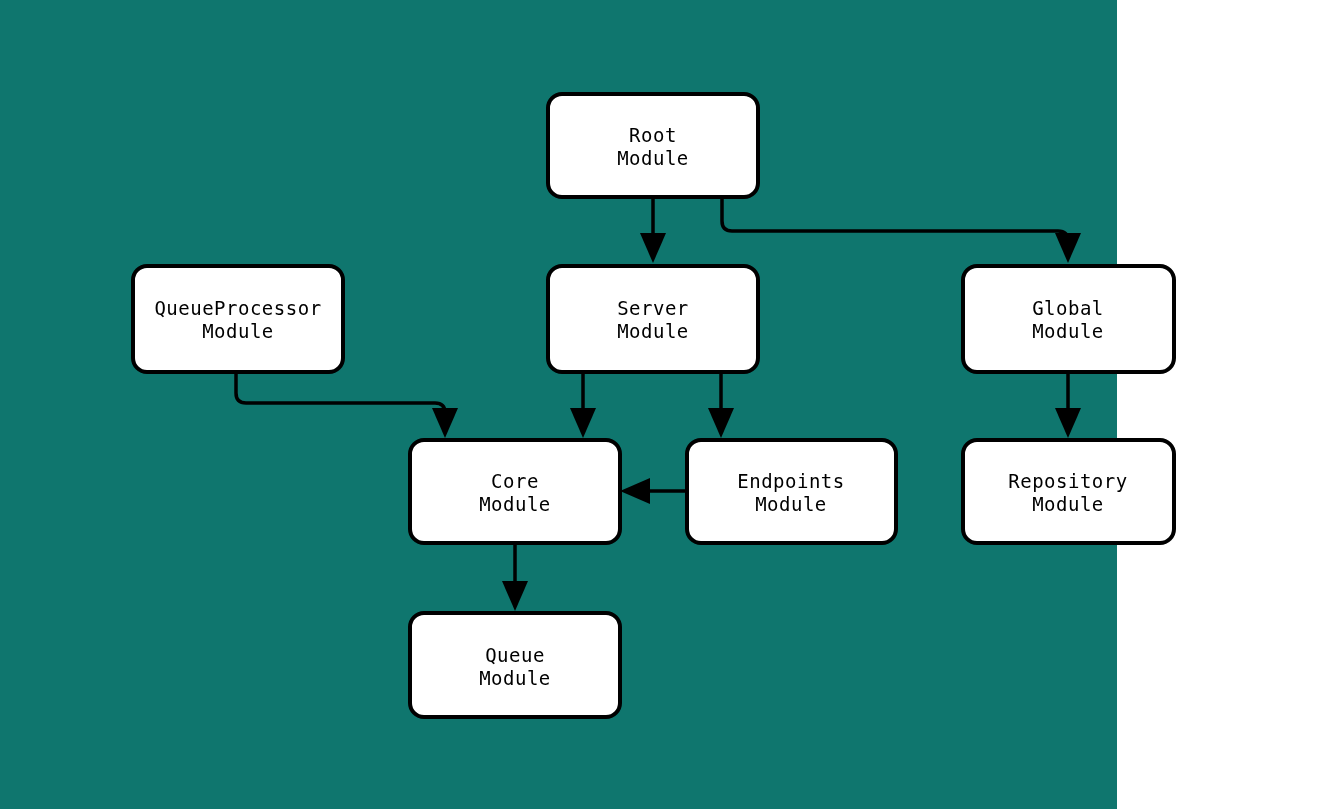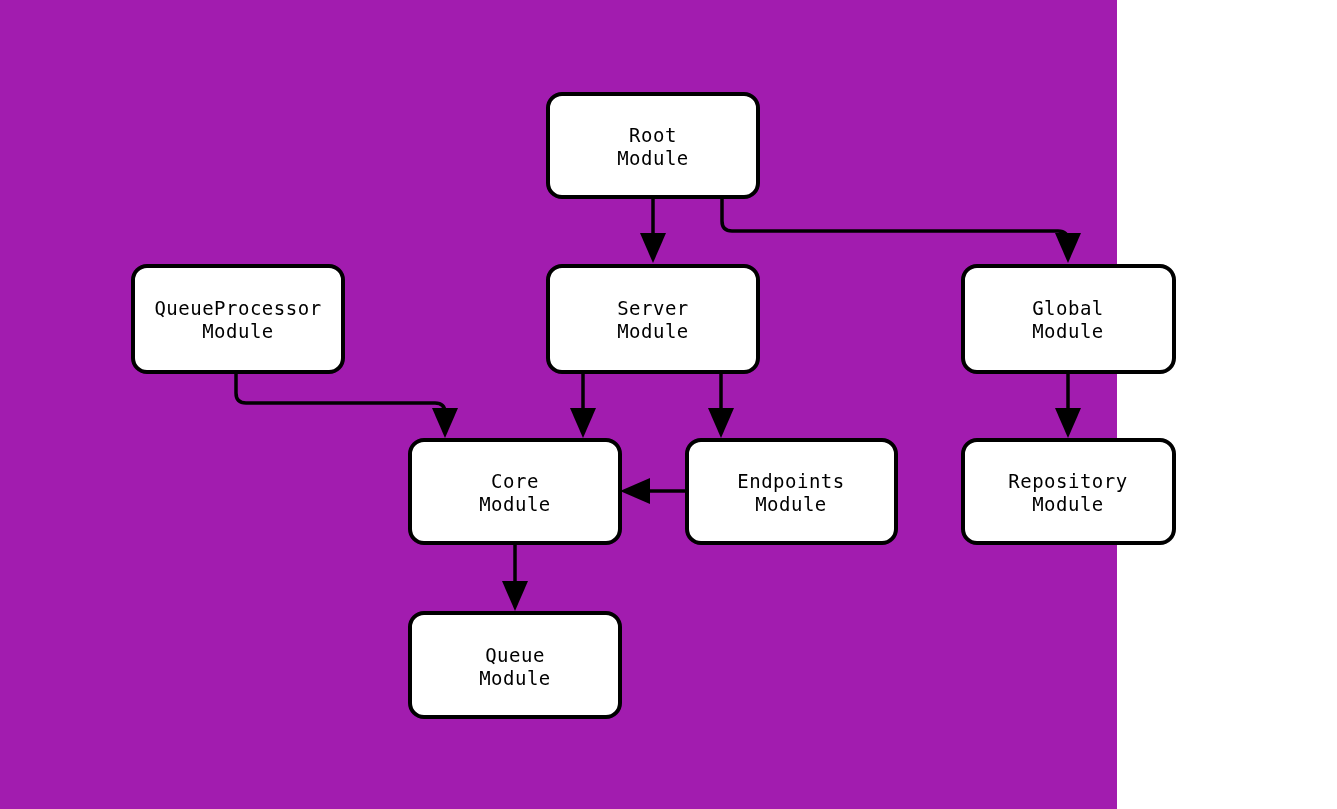--- a/index.html
+++ b/index.html
@@ -10,21 +10,21 @@
   body {
     width: 1337px;
     height: 809px;
     overflow: hidden;
     font-family: "DejaVu Sans Mono", "Liberation Mono", monospace;
   }
   #diagram-canvas {
     position: relative;
     width: 1117px;
     height: 809px;
-    background: #a21caf;
+    background: #0f766e;
   }
   svg.diagram {
     display: block;
     width: 1337px;
     height: 809px;
   }
   .node-rect {
     fill: #ffffff;
     stroke: #000000;
     stroke-width: 4;

